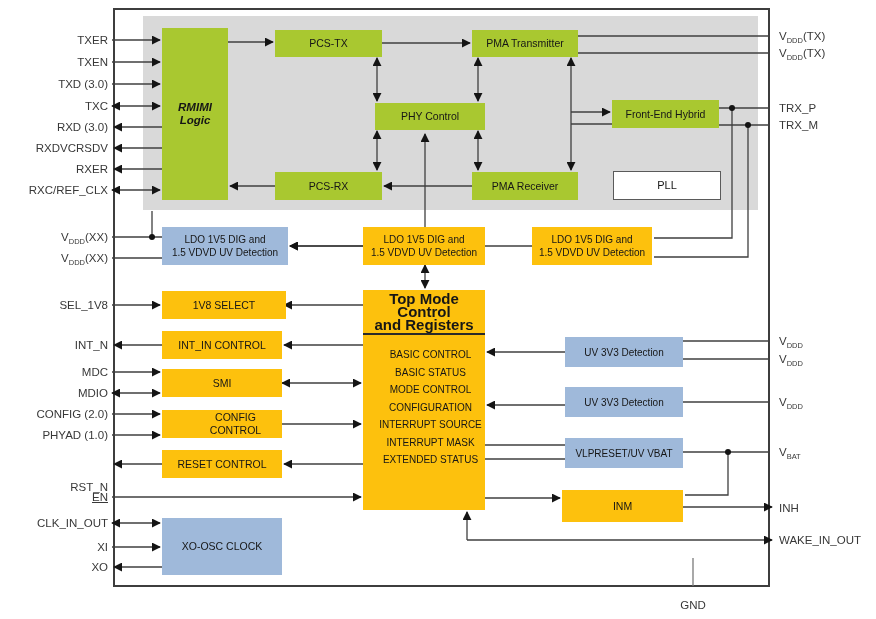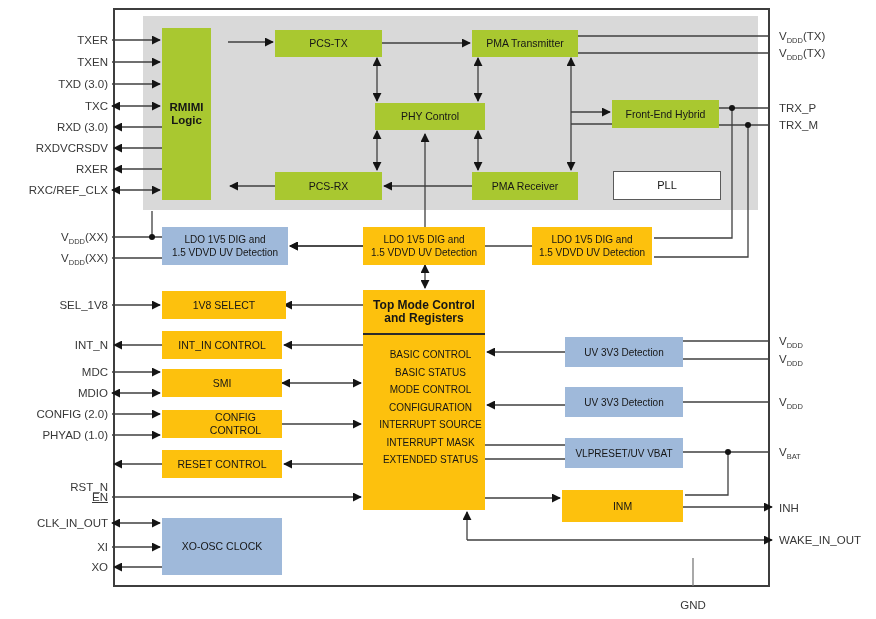--- a/index.html
+++ b/index.html
@@ -13,21 +13,21 @@
        text-align:center;white-space:pre-line;color:#161616;font-size:10.5px;line-height:13px;box-sizing:border-box;}
   .green{background:var(--green,#a9c830);}
   .yellow{background:var(--yellow,#fdc10d);}
   .blue{background:var(--blue,#9fb9da);}
   .pll{background:#ffffff;border:1px solid #5a5a5a;font-size:11px;}
   .bold{font-weight:bold;font-size:11.5px;}
   .fs10{font-size:10px;}
   .topmode{position:absolute;left:363px;top:290px;width:122px;height:220px;
            background:var(--yellow,#fdc10d);box-sizing:border-box;color:#161616;}
   .topmode .hdr{height:43px;display:flex;align-items:center;justify-content:center;
-                font-weight:bold;font-size:12px;line-height:13px;text-align:center;white-space:pre-line;}
+                font-weight:bold;font-size:15px;line-height:13px;text-align:center;white-space:pre-line;}
   .topmode .divider{border-top:2px solid #2a2a2a;height:0;}
   .topmode .regs{padding-top:11px;text-align:center;padding-left:13px;}
   .topmode .regs div{font-size:10px;line-height:17.5px;}
   .pin{position:absolute;font-size:11.5px;color:#383838;height:14px;line-height:14px;white-space:nowrap;}
   .pin-l{left:0;width:108px;text-align:right;}
   .pin-r{left:779px;text-align:left;}
   .pin sub{font-size:7.5px;margin-top:40px;}
   .gnd-label{position:absolute;left:673px;top:599px;width:40px;text-align:center;
              font-size:11.5px;color:#383838;}
 </style>
@@ -123,21 +123,21 @@
       <circle cx="728" cy="452" r="3"></circle>
     </g>
   </svg>
 
   <svg class="wires" width="876" height="619" viewBox="0 0 876 619">
     <g stroke="#3f3f3f" stroke-width="1.3" fill="none">
       <path d="M363,246 H290" marker-end="url(#ah)"></path>
     </g>
   </svg>
 
-  <div class="blk green bold" style="left:162px;top:28px;width:49px;height:172px;">RMIMI
+  <div class="blk green bold" style="left:162px;top:28px;width:66px;height:172px;font-style:italic;">RMIMI
 Logic</div>
   <div class="blk green" style="left:472px;top:30px;width:106px;height:27px;">PMA Transmitter</div>
   <div class="blk green" style="left:275px;top:30px;width:107px;height:27px;">PCS-TX</div>
   <div class="blk green" style="left:375px;top:103px;width:110px;height:27px;">PHY Control</div>
   <div class="blk green" style="left:612px;top:100px;width:107px;height:28px;">Front-End Hybrid</div>
   <div class="blk green" style="left:275px;top:172px;width:107px;height:28px;">PCS-RX</div>
   <div class="blk green" style="left:472px;top:172px;width:106px;height:28px;">PMA Receiver</div>
   <div class="blk pll" style="left:613px;top:171px;width:108px;height:29px;">PLL</div>
 
   <div class="blk blue fs10" style="left:162px;top:227px;width:126px;height:38px;">LDO 1V5 DIG and

